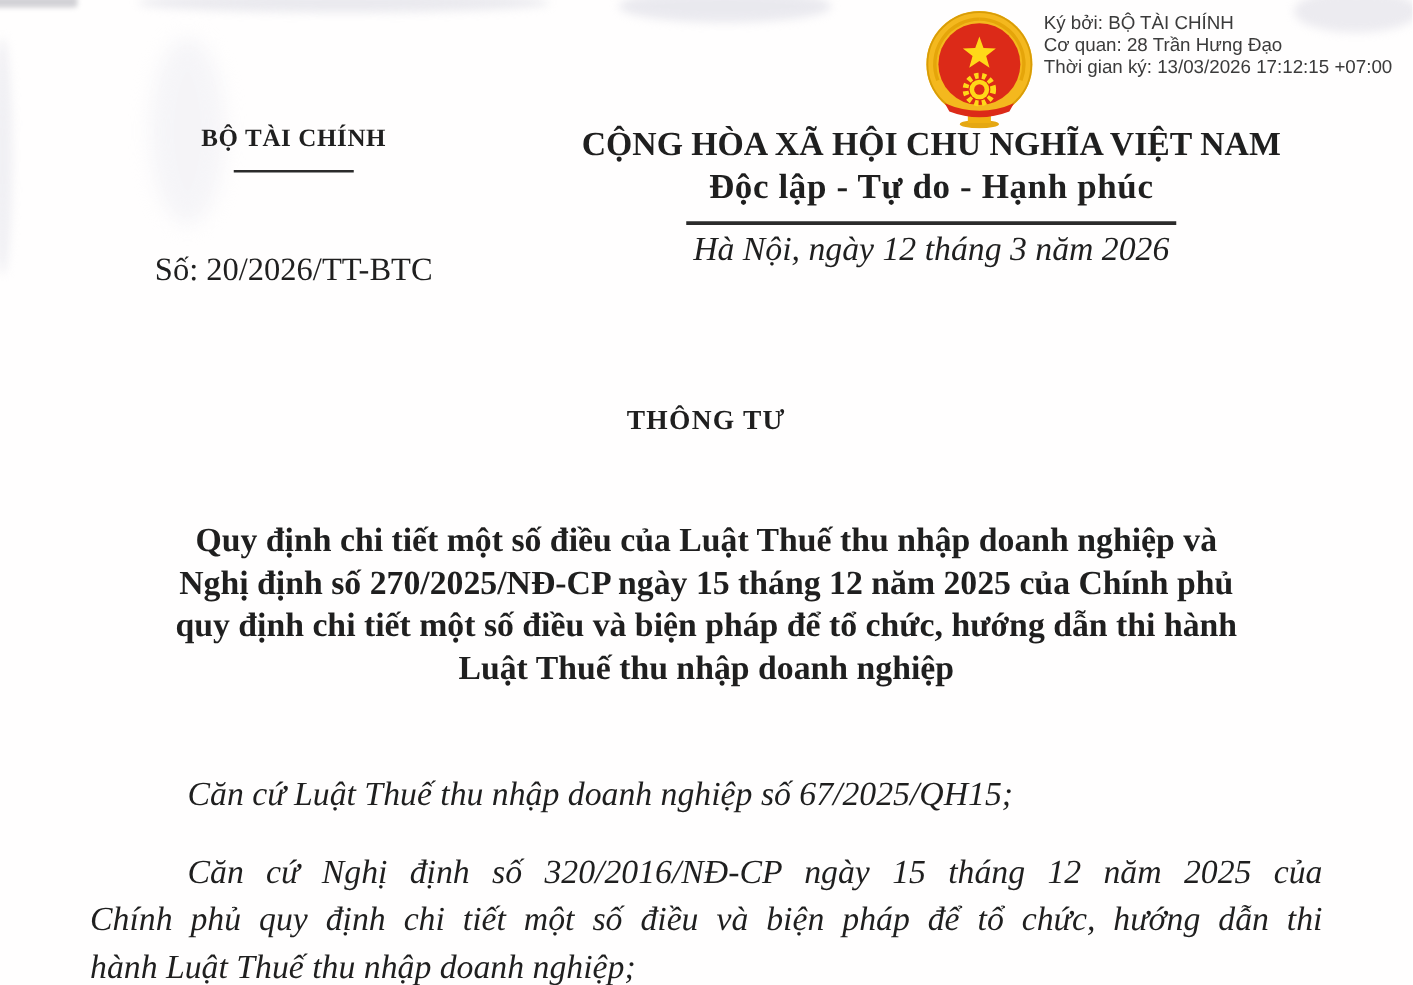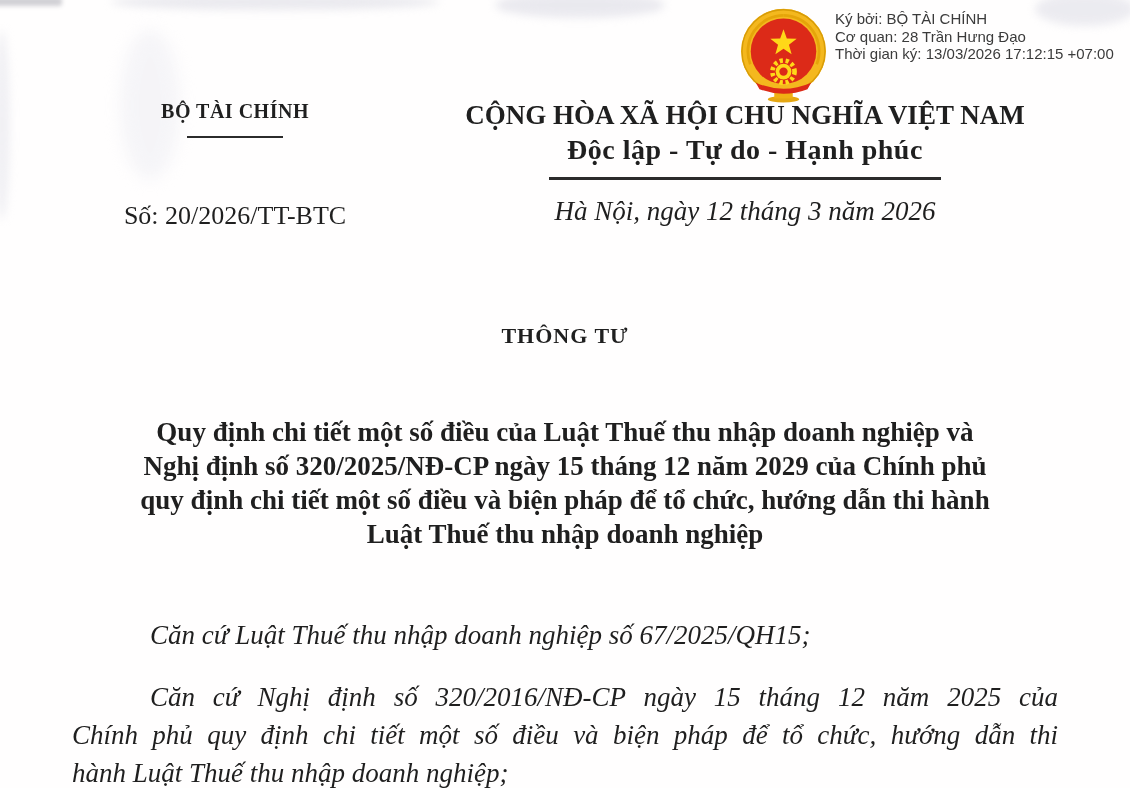--- a/index.html
+++ b/index.html
@@ -35,21 +35,21 @@
   
   .hdr-left{position:absolute;left:70px;top:100px;width:330px;text-align:center;}
   .issuer{font-size:20px;font-weight:bold;letter-spacing:.5px;white-space:nowrap;}
   .issuer-rule{width:96px;height:0;border-top:2.5px solid #2b2b2b;margin:13px auto 0;}
   .doc-no{font-size:26px;margin-top:63px;white-space:nowrap;}
 
   .hdr-right{position:absolute;left:445px;top:100px;width:600px;text-align:center;}
   .national{font-size:27px;font-weight:bold;white-space:nowrap;}
   .motto{font-size:28px;font-weight:bold;margin-top:3px;letter-spacing:.5px;white-space:nowrap;}
   .motto-rule{width:392px;height:0;border-top:3px solid #2b2b2b;margin:11px auto 0;}
-  .place-date{font-style:italic;font-size:27px;margin-top:16px;white-space:nowrap;}
+  .place-date{font-style:italic;font-size:27px;margin-top:4px;white-space:nowrap;}
 
   
   .doc-type{position:absolute;left:0;top:323px;width:1130px;text-align:center;font-weight:bold;font-size:22px;letter-spacing:1px;}
   .doc-subject{position:absolute;left:100px;top:371px;width:930px;text-align:center;font-weight:bold;font-size:27px;line-height:34px;margin-top:44px;}
   .subj-line{white-space:nowrap;}
 
   
   .body-text{position:absolute;left:72px;top:616px;width:986px;font-style:italic;font-size:27px;line-height:38px;}
   .indent{padding-left:78px;}
   .para2{margin-top:24px;}
@@ -101,21 +101,21 @@
     <div class="national">CỘNG HÒA XÃ HỘI CHU NGHĨA VIỆT NAM</div>
     <div class="motto">Độc lập - Tự do - Hạnh phúc</div>
     <div class="motto-rule"></div>
     <div class="place-date">Hà Nội, ngày 12 tháng 3 năm 2026</div>
   </div>
 
   <div class="doc-type">THÔNG TƯ</div>
 
   <div class="doc-subject">
     <div class="subj-line">Quy định chi tiết một số điều của Luật Thuế thu nhập doanh nghiệp và</div>
-    <div class="subj-line">Nghị định số 320/2025/NĐ-CP ngày 15 tháng 12 năm 2029 của Chính phủ</div>
+    <div class="subj-line">Nghị định số 270/2025/NĐ-CP ngày 15 tháng 12 năm 2025 của Chính phủ</div>
     <div class="subj-line">quy định chi tiết một số điều và biện pháp để tổ chức, hướng dẫn thi hành</div>
     <div class="subj-line">Luật Thuế thu nhập doanh nghiệp</div>
   </div>
 
   <div class="body-text">
     <div class="para1">
       <div class="indent">Căn cứ Luật Thuế thu nhập doanh nghiệp số 67/2025/QH15;</div>
     </div>
     <div class="para2">
       <div class="jline indent">Căn cứ Nghị định số 320/2016/NĐ-CP ngày 15 tháng 12 năm 2025 của</div>

